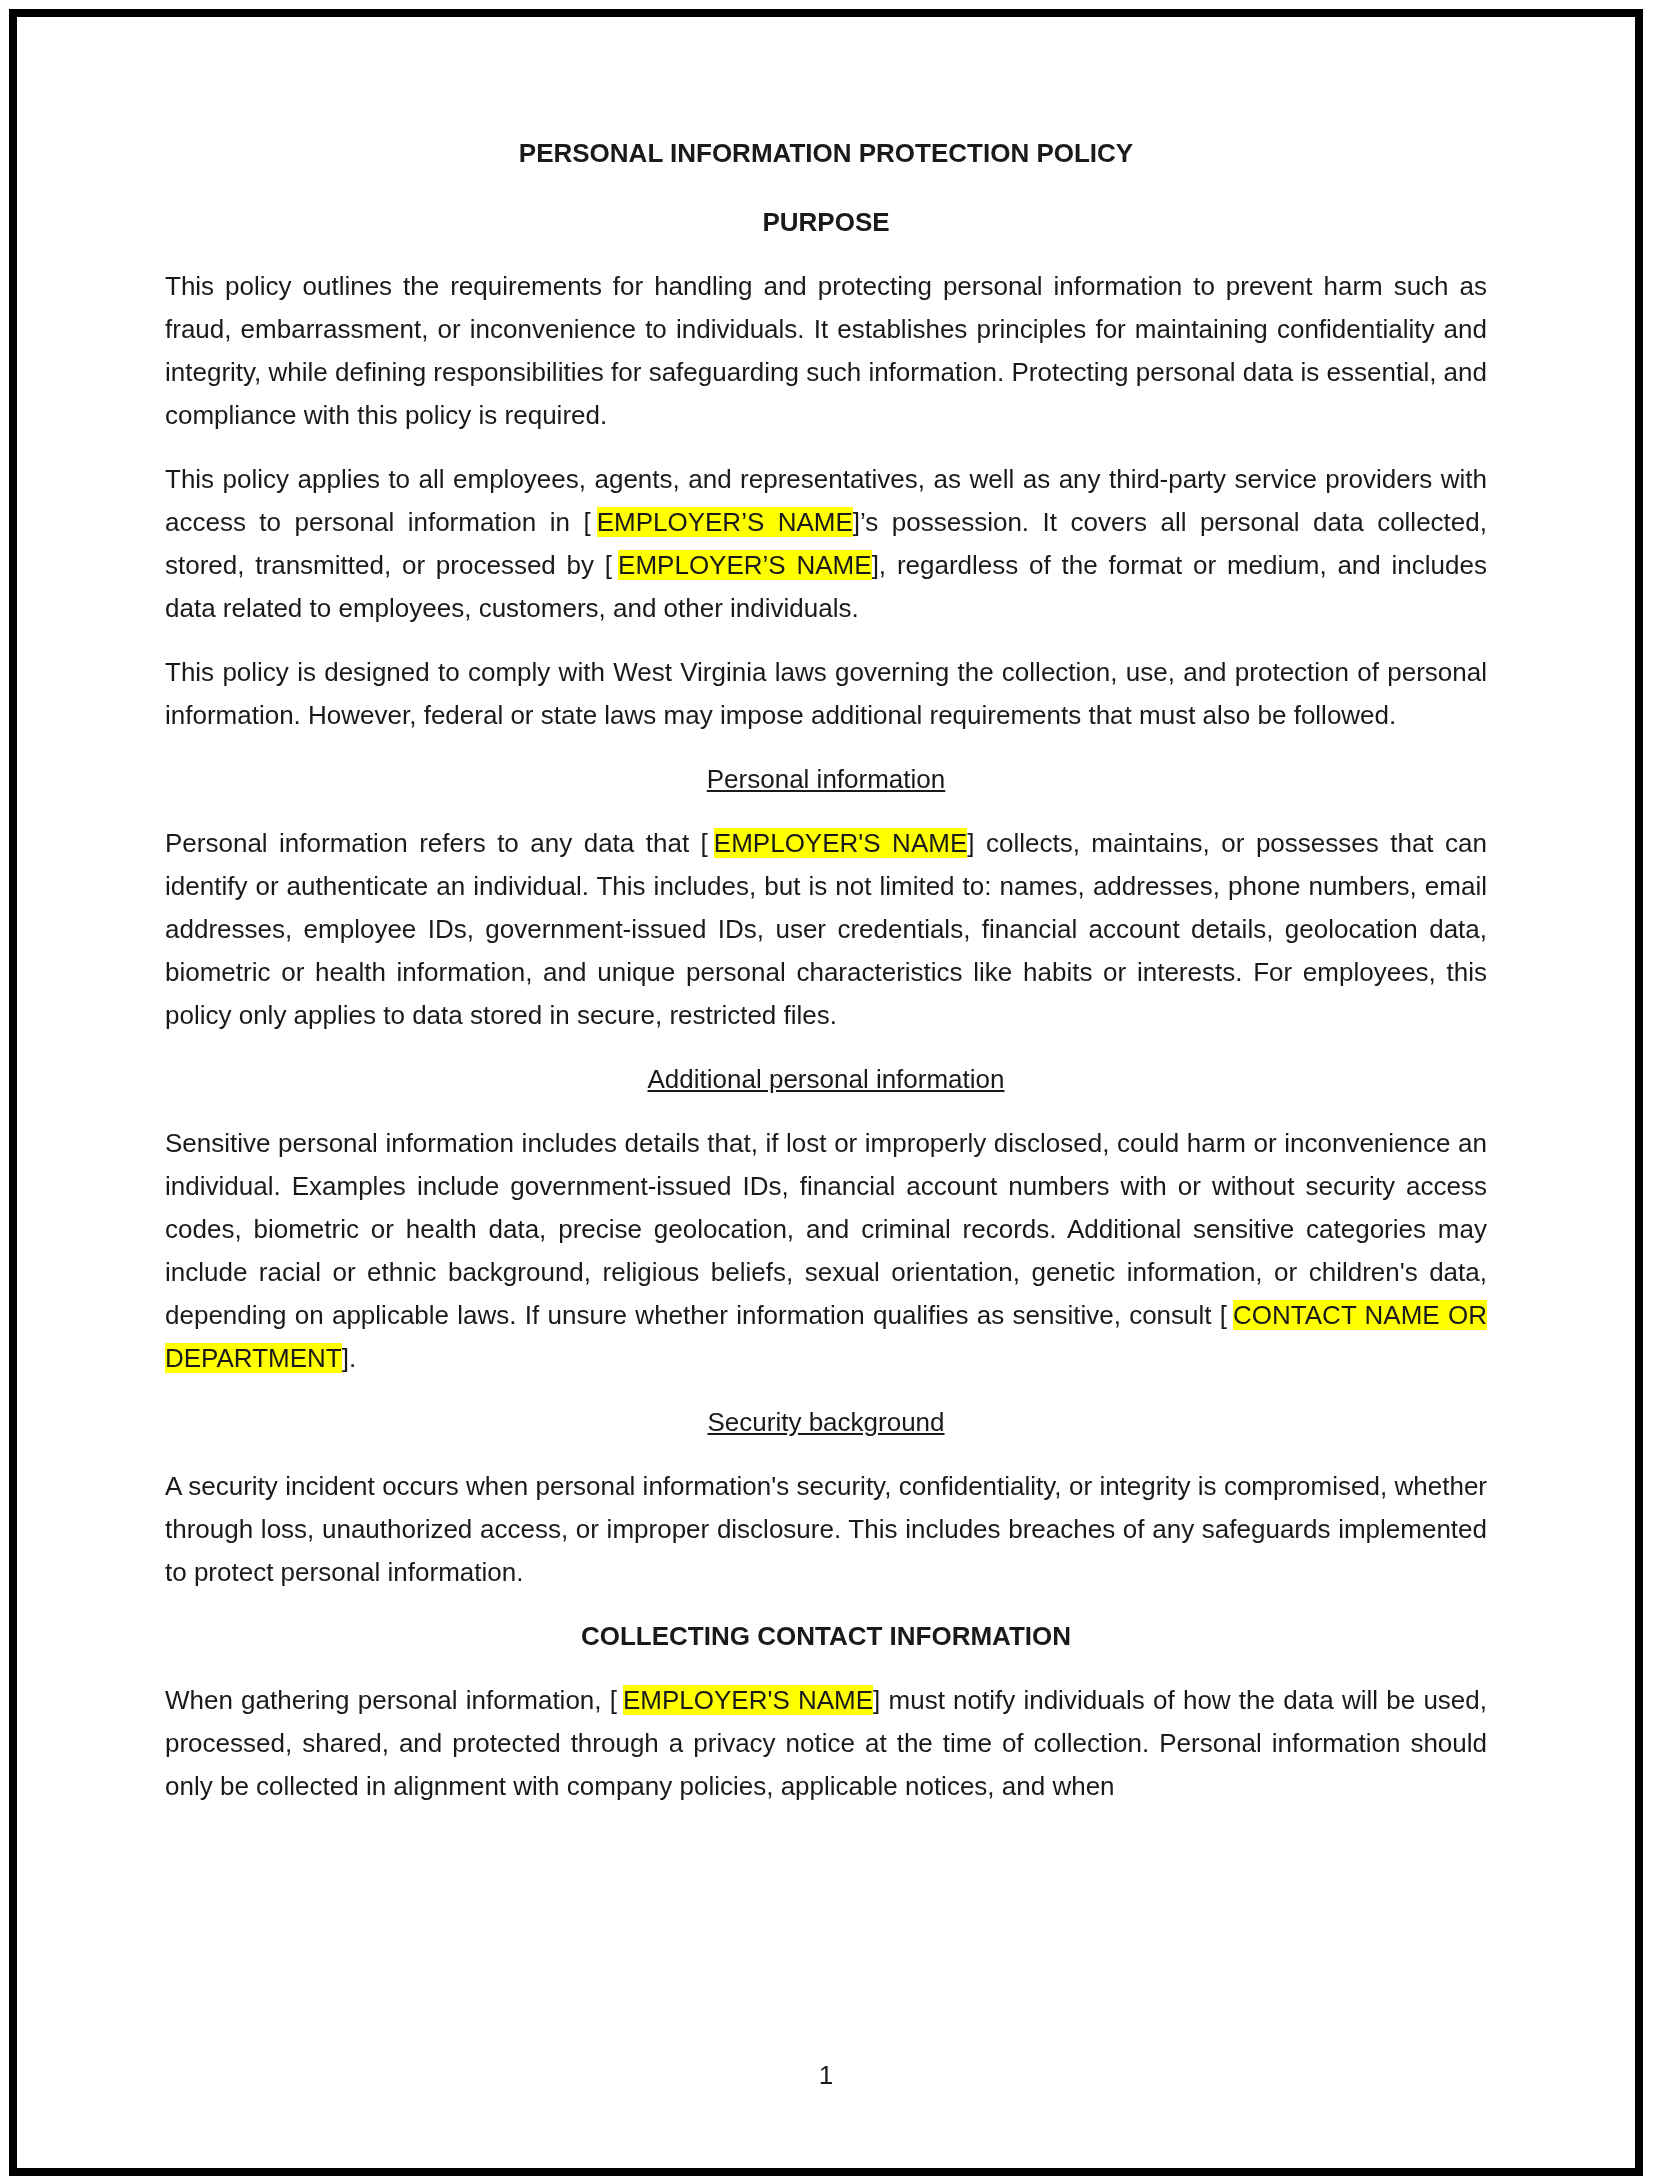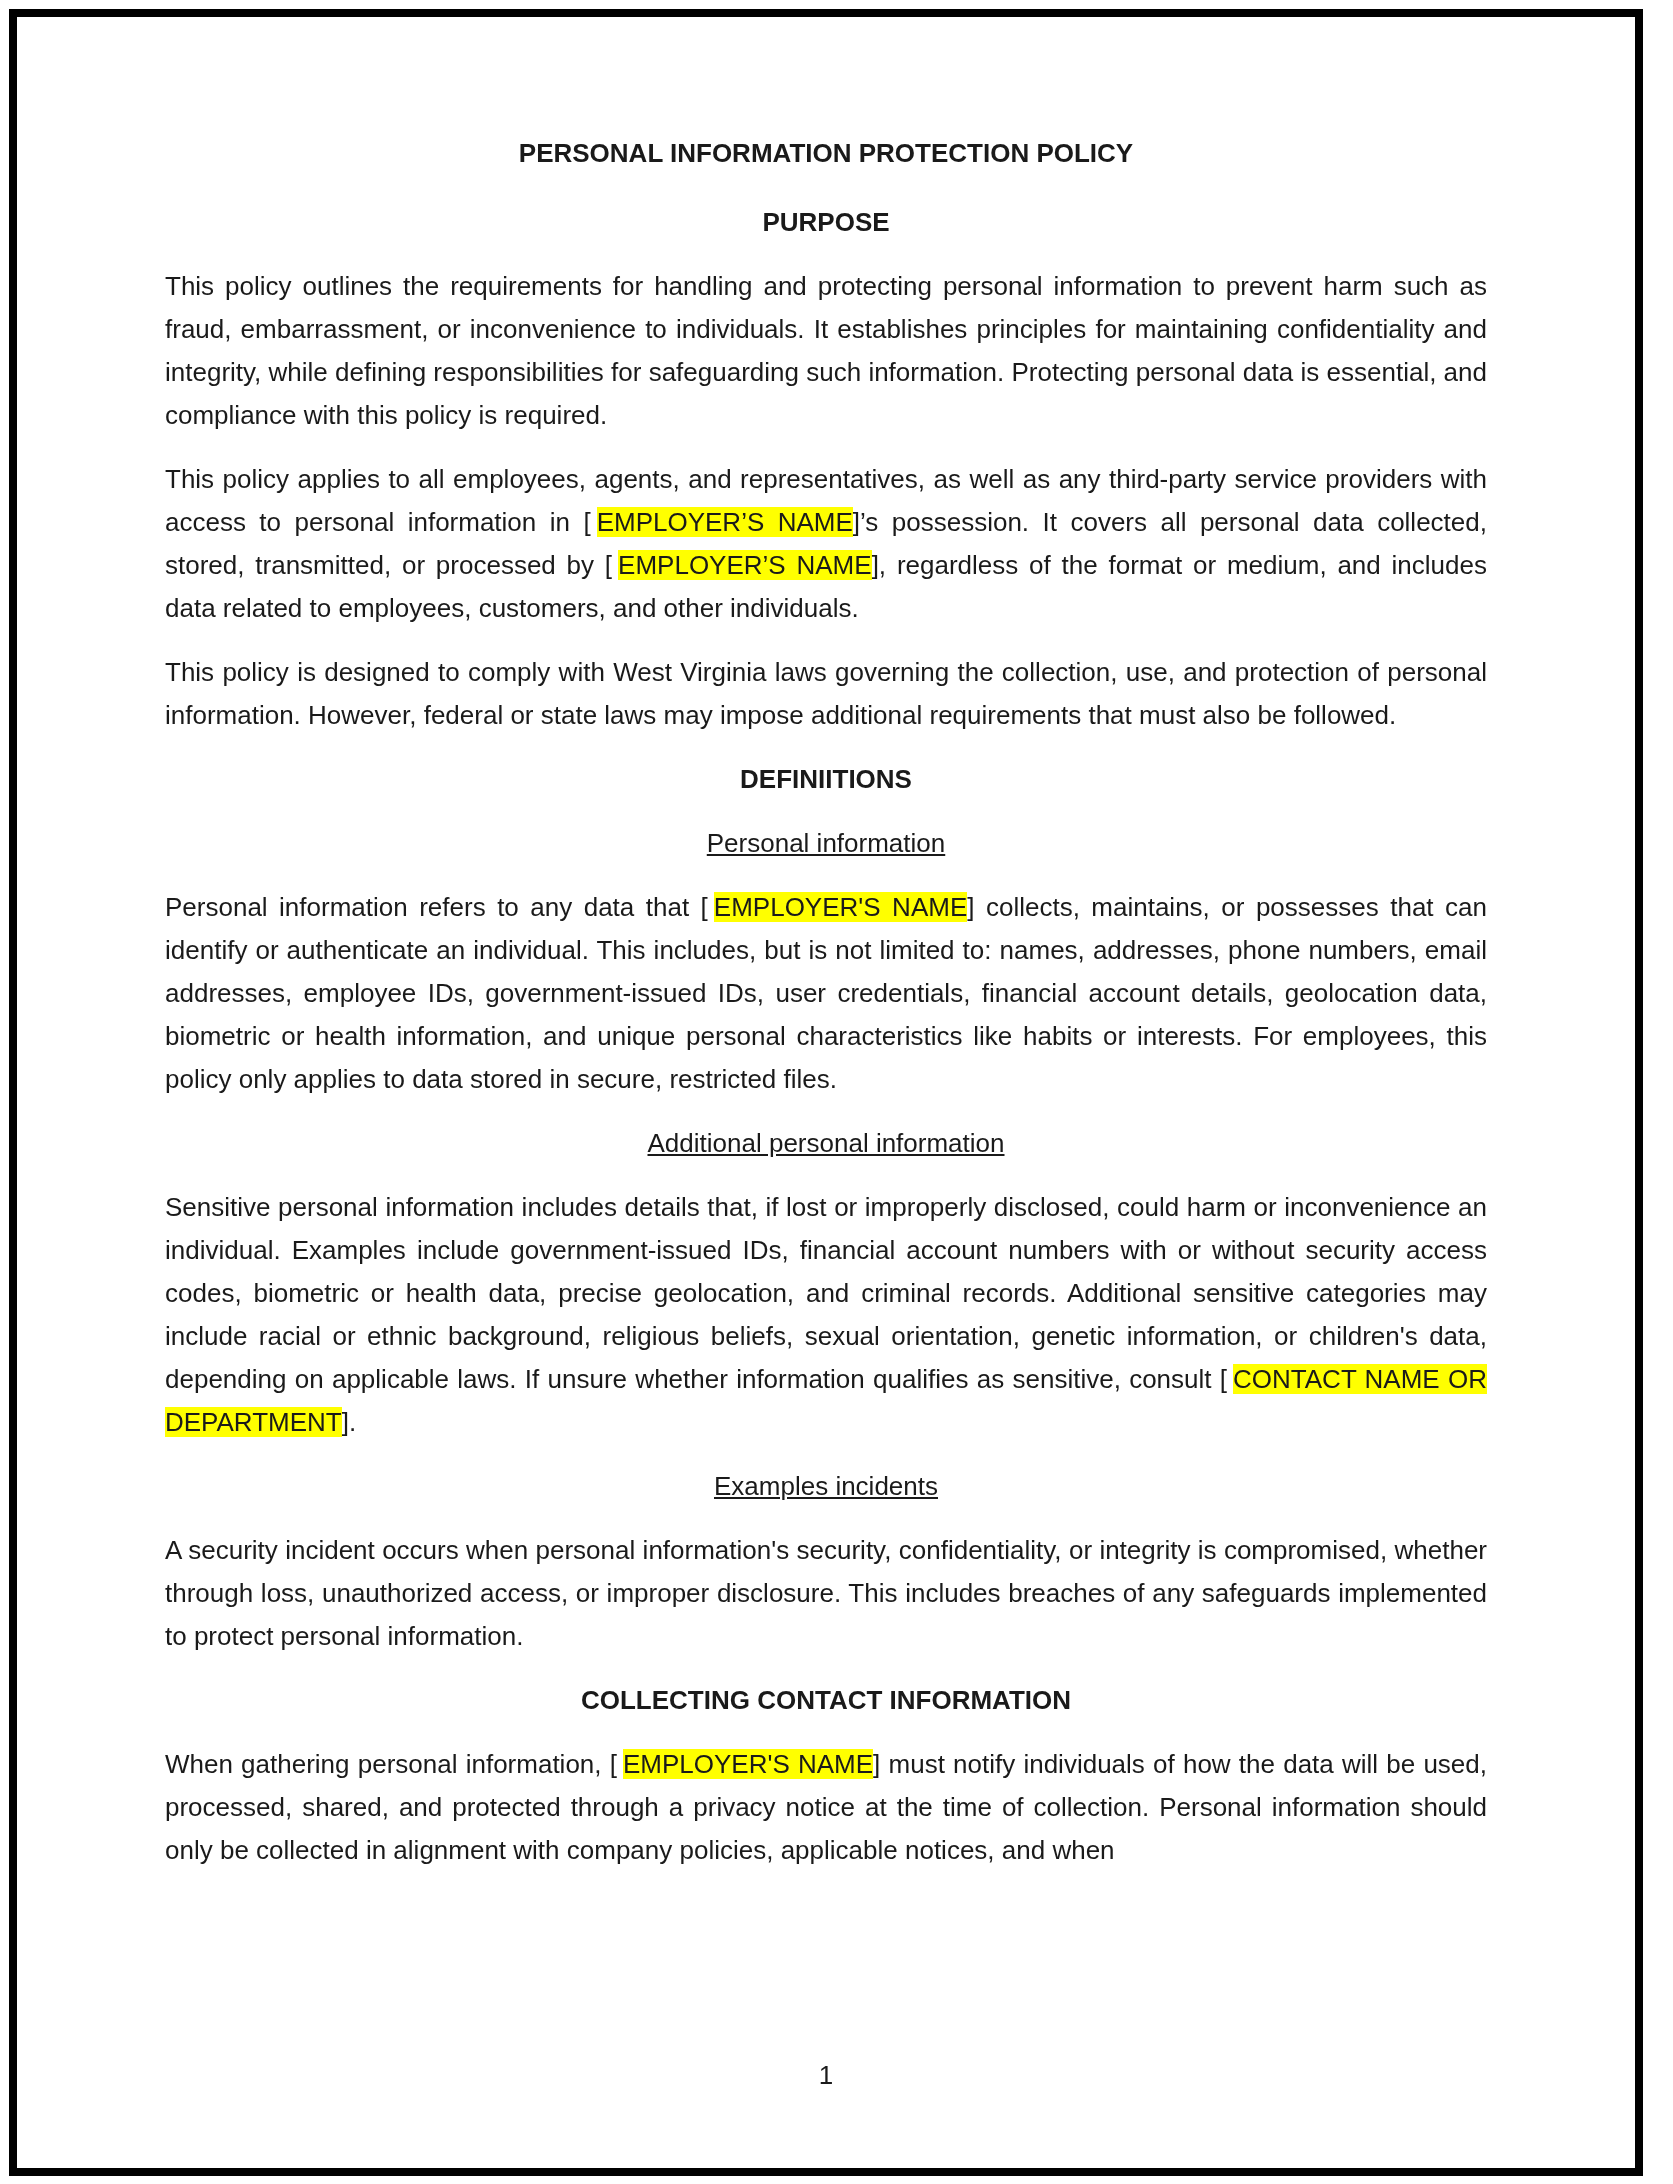--- a/index.html
+++ b/index.html
@@ -72,26 +72,25 @@
   <div class="frame"></div>
 
   <div class="content">
     <p class="block doc-title">PERSONAL INFORMATION PROTECTION POLICY</p>
 
     <div>
         <p class="block heading"><span>PURPOSE</span></p>
         <p class="block para"><span>This policy outlines the requirements for handling and protecting personal information to prevent harm such as fraud, embarrassment, or inconvenience to individuals. It establishes principles for maintaining confidentiality and integrity, while defining responsibilities for safeguarding such information. Protecting personal data is essential, and compliance with this policy is required.</span></p>
         <p class="block para"><span>This policy applies to all employees, agents, and representatives, as well as any third-party service providers with access to personal information in [</span><span class="hl">EMPLOYER’S NAME</span><span>]’s possession. It covers all personal data collected, stored, transmitted, or processed by [</span><span class="hl">EMPLOYER’S NAME</span><span>], regardless of the format or medium, and includes data related to employees, customers, and other individuals.</span></p>
         <p class="block para"><span>This policy is designed to comply with West Virginia laws governing the collection, use, and protection of personal information. However, federal or state laws may impose additional requirements that must also be followed.</span></p>
-        <p class="block heading"><span>DEFINIITIONS</span></p>
         <p class="block subheading"><span>Personal information</span></p>
         <p class="block para"><span>Personal information refers to any data that [</span><span class="hl">EMPLOYER'S NAME</span><span>] collects, maintains, or possesses that can identify or authenticate an individual. This includes, but is not limited to: names, addresses, phone numbers, email addresses, employee IDs, government-issued IDs, user credentials, financial account details, geolocation data, biometric or health information, and unique personal characteristics like habits or interests. For employees, this policy only applies to data stored in secure, restricted files.</span></p>
         <p class="block subheading"><span>Additional personal information</span></p>
         <p class="block para"><span>Sensitive personal information includes details that, if lost or improperly disclosed, could harm or inconvenience an individual. Examples include government-issued IDs, financial account numbers with or without security access codes, biometric or health data, precise geolocation, and criminal records. Additional sensitive categories may include racial or ethnic background, religious beliefs, sexual orientation, genetic information, or children's data, depending on applicable laws. If unsure whether information qualifies as sensitive, consult [</span><span class="hl">CONTACT NAME OR DEPARTMENT</span><span>].</span></p>
-        <p class="block subheading"><span>Examples incidents</span></p>
+        <p class="block subheading"><span>Security background</span></p>
         <p class="block para"><span>A security incident occurs when personal information's security, confidentiality, or integrity is compromised, whether through loss, unauthorized access, or improper disclosure. This includes breaches of any safeguards implemented to protect personal information.</span></p>
         <p class="block heading"><span>COLLECTING CONTACT INFORMATION</span></p>
         <p class="block para"><span>When gathering personal information, [</span><span class="hl">EMPLOYER'S NAME</span><span>] must notify individuals of how the data will be used, processed, shared, and protected through a privacy notice at the time of collection. Personal information should only be collected in alignment with company policies, applicable notices, and when</span></p>
       </div>
   </div>
 
   <div class="page-number">1</div>
 </div>
 
 

